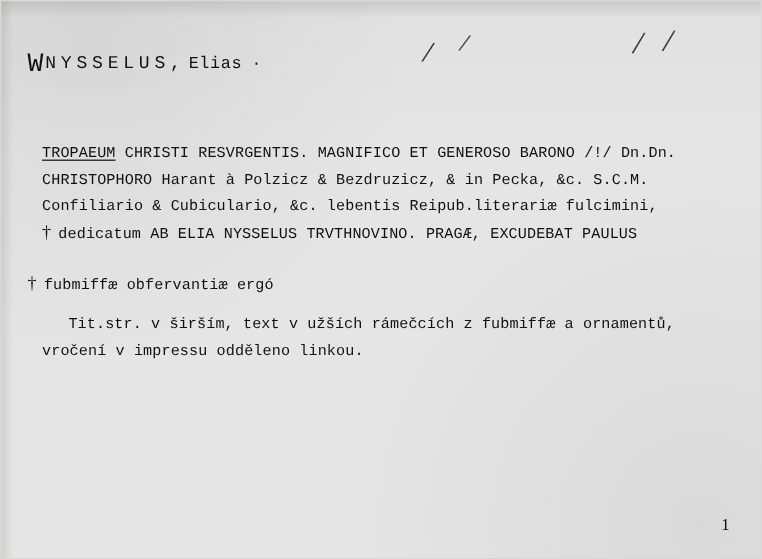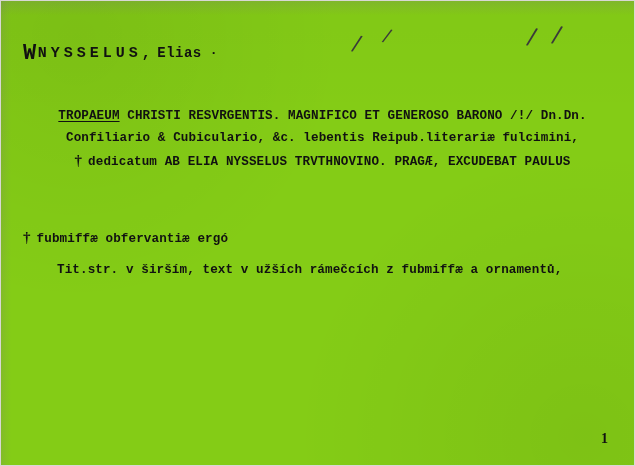--- a/index.html
+++ b/index.html
@@ -11,25 +11,24 @@
     height: 466px;
     background: #ffffff;
     font-family: "Liberation Mono", monospace;
     color: #111111;
     overflow: hidden;
   }
   .card {
     position: relative;
     width: 635px;
     height: 466px;
-    background: #84cc16;
+    background: #e5e5e5;
     box-sizing: border-box;
     border: 1px solid #d8d8d4;
     overflow: hidden;
-    font-weight: bold;
   }
   
   .card::before {
     content: "";
     position: absolute;
     inset: 0;
     background:
       radial-gradient(circle at 12% 8%, rgba(0,0,0,0.05), rgba(0,0,0,0) 38%),
       radial-gradient(circle at 92% 94%, rgba(0,0,0,0.05), rgba(0,0,0,0) 40%),
       linear-gradient(180deg, rgba(0,0,0,0.02), rgba(0,0,0,0) 25%);
@@ -103,27 +102,26 @@
   }
   .mark-slash4 {
     top: 18px; left: 552px;
     font-size: 28px;
     transform: rotate(12deg);
   }
 
   
   .body-block {
     position: absolute;
-    top: 104px;
+    top: 116px;
     left: 34px;
     width: 575px;
     font-size: 12.6px;
     line-height: 22px;
     letter-spacing: 0.1px;
-    text-align: center;
   }
   .line {
     white-space: nowrap;
   }
   .u-line {
     text-decoration: underline;
     text-underline-offset: 2px;
   }
 
   .dagger {
@@ -187,30 +185,34 @@
   <div class="mark mark-slash1">/</div>
   <div class="mark mark-slash2">/</div>
   <div class="mark mark-slash3">/</div>
   <div class="mark mark-slash4">/</div>
 
   <div class="body-block">
     <div class="line">
       <span class="u-line">TROPAEUM</span><span> CHRISTI RESVRGENTIS. MAGNIFICO ET GENEROSO BARONO /!/ Dn.Dn.</span>
     </div>
     <div class="line">
+      <span>CHRISTOPHORO Harant à Polzicz &amp; Bezdruzicz, &amp; in Pecka, &amp;c. S.C.M.</span>
+    </div>
+    <div class="line">
       <span>Confiliario &amp; Cubiculario, &amp;c. lebentis Reipub.literariæ fulcimini,</span>
     </div>
     <div class="line">
       <span class="dagger">†</span><span>dedicatum AB ELIA NYSSELUS TRVTHNOVINO. PRAGÆ, EXCUDEBAT PAULUS</span>
     </div>
   </div>
 
   <div class="note-line">
     <span class="dagger">†</span><span>fubmiffæ obfervantiæ ergó</span>
   </div>
 
   <div class="desc">
     <div class="line l1">Tit.str. v širším, text v užších rámečcích z fubmiffæ a ornamentů,</div>
+    <div class="line">vročení v impressu odděleno linkou.</div>
   </div>
 
 
   <div class="pageno">1</div>
 </div>
 
 </body></html>

